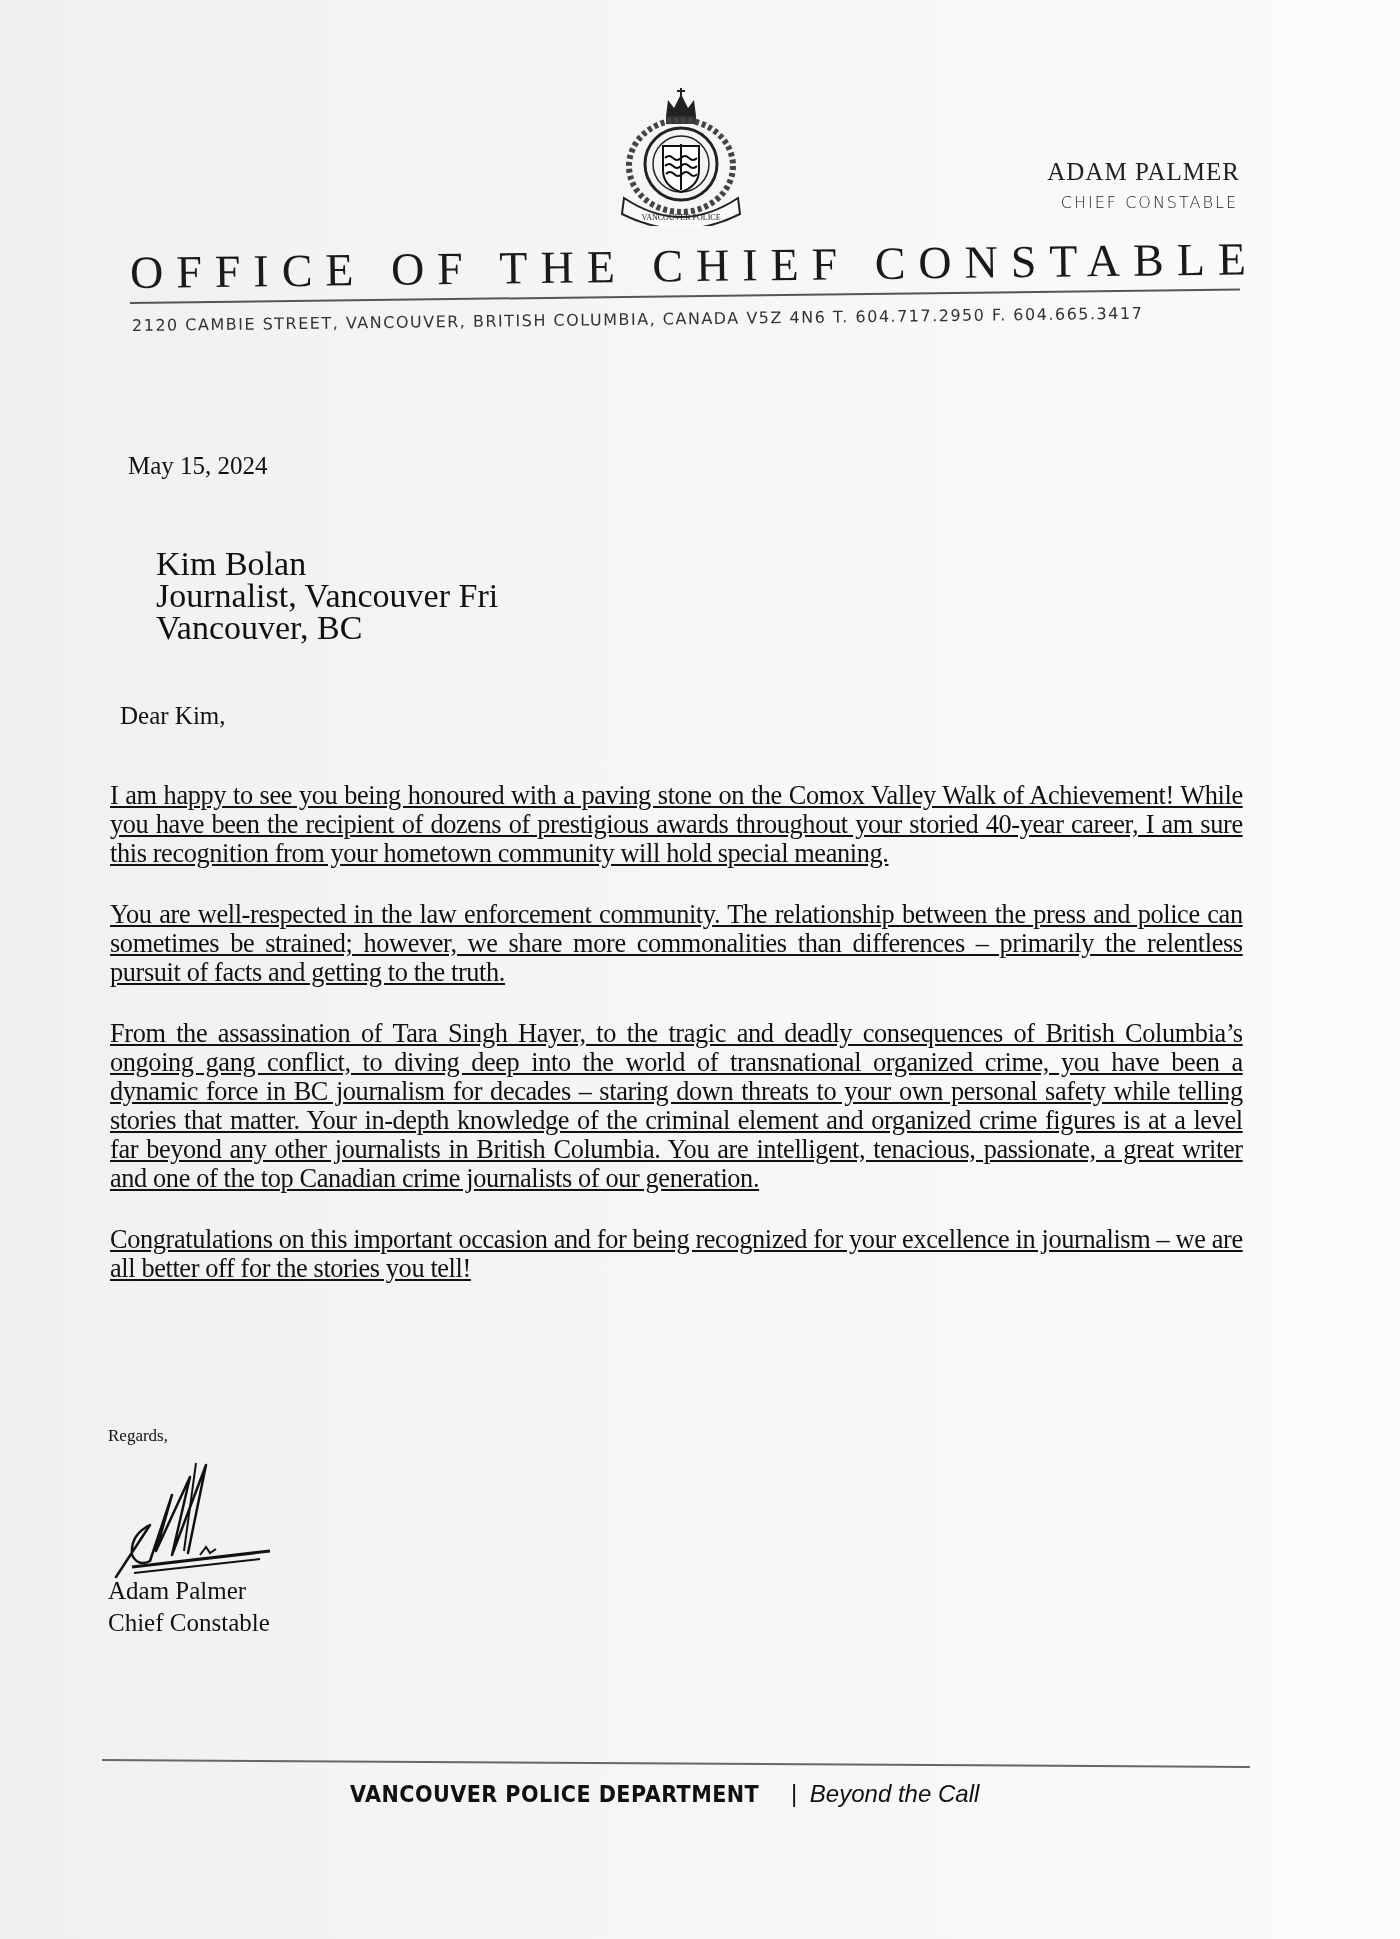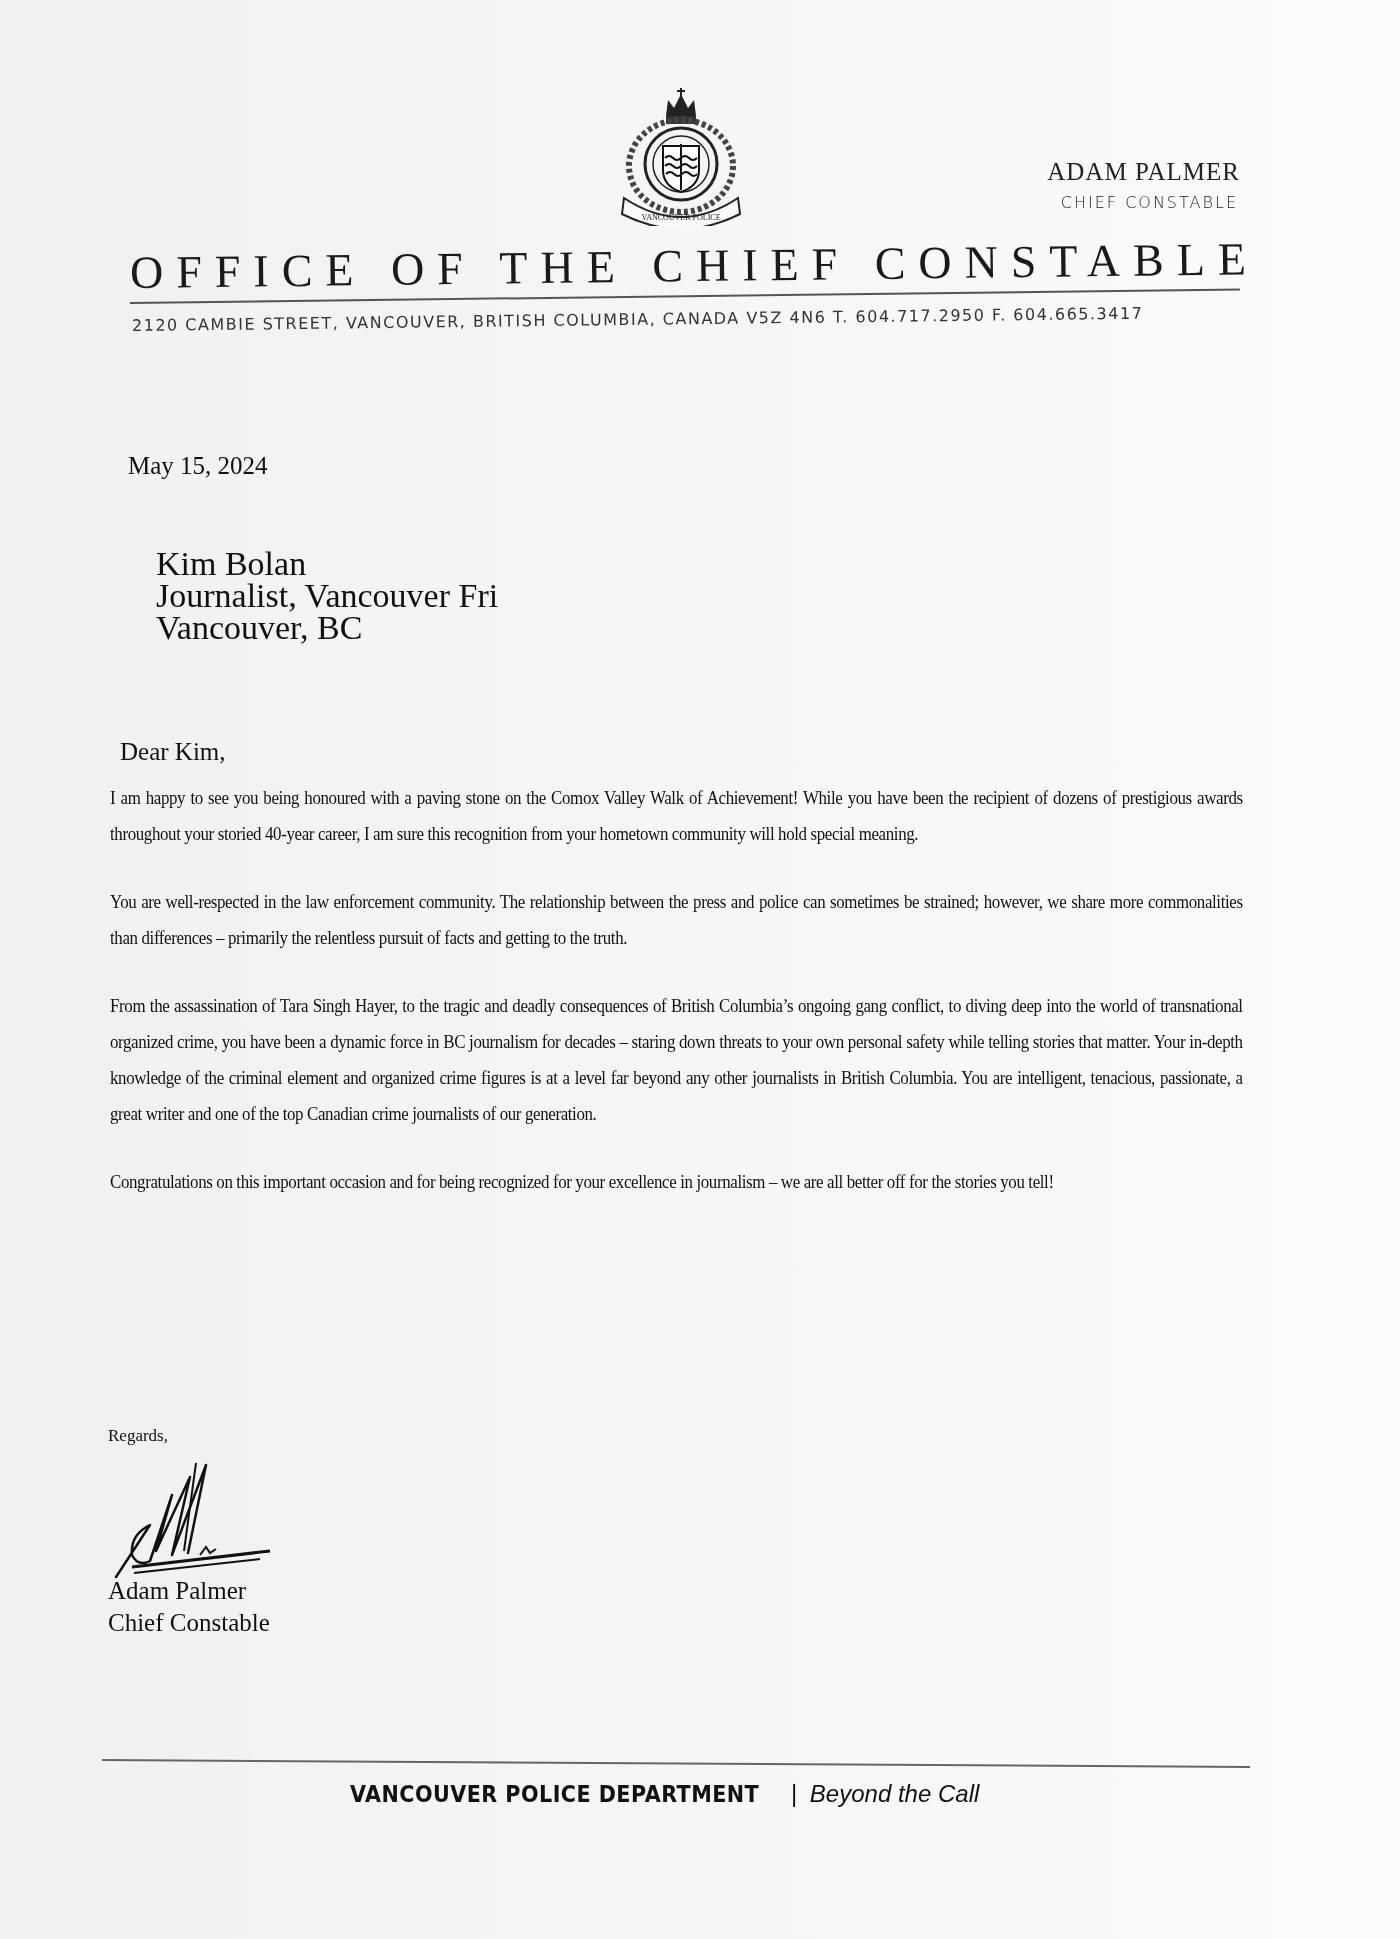--- a/index.html
+++ b/index.html
@@ -11,22 +11,22 @@
   }
   .abs { position: absolute; }
   .crest { left: 616px; top: 86px; width: 130px; height: 140px; text-align: right; }
   .hdr-name { right: 160px; top: 158px; font-size: 25px; letter-spacing: 1px; font-family: "Liberation Serif", serif; color:#222; }
   .hdr-title { right: 162px; top: 193px; font-size: 16px; letter-spacing: 2px; font-family: "DejaVu Sans", sans-serif; color:#222; font-weight: 300; }
   .office { left: 130px; top: 246px; font-size: 46px; letter-spacing: 13px; font-family: "Liberation Serif", serif; color:#1a1a1a; transform: rotate(-0.7deg); transform-origin: left; white-space: nowrap; }
   .rule-top { left: 130px; top: 302px; width: 1110px; height: 2px; background: #555; transform: rotate(-0.7deg); transform-origin: left; }
   .address { left: 132px; top: 316px; font-size: 16px; letter-spacing: 1.5px; font-family: "DejaVu Sans", sans-serif; color:#333; transform: rotate(-0.7deg); transform-origin: left; white-space: nowrap; }
   .date { left: 128px; top: 452px; font-size: 25px; text-align: right; }
   .recipient { left: 124px; top: 548px; font-size: 34px; line-height: 32px; margin-left: 32px; }
-  .salutation { left: 120px; top: 702px; font-size: 25px; margin-top: 36px; }
-  .body { left: 110px; top: 780px; width: 1130px; font-size: 18px; line-height: 36px; font-family: "Liberation Serif", serif; }
+  .salutation { left: 120px; top: 702px; font-size: 25px; }
+  .body { left: 110px; top: 780px; width: 1130px; font-size: 28px; line-height: 29px; font-family: "Liberation Serif", serif; text-decoration: underline; }
   .body p { margin: 0 0 32px 0; text-align: justify; letter-spacing: -0.4px; transform: scaleX(0.94); transform-origin: left; width: 1205px; }
   .closing { left: 108px; top: 1426px; font-size: 17px; font-family: "Liberation Serif", serif; }
   .sig { left: 110px; top: 1455px; width: 170px; height: 125px; }
   .signer { left: 108px; top: 1575px; font-size: 25px; line-height: 32px; }
   .rule-bottom { left: 102px; top: 1759px; width: 1148px; height: 2px; background: #666; transform: rotate(0.35deg); transform-origin: left; }
   .footer { left: 350px; top: 1780px; font-size: 23px; white-space: nowrap; }
   .footer .org { font-family: "DejaVu Sans", sans-serif; font-weight: bold; letter-spacing: 0.5px; transform: scaleX(0.9); display:inline-block; transform-origin:left; }
   .footer .sep { font-family: "DejaVu Sans", sans-serif; margin: 0 6px 0 -20px; }
   .footer .tag { font-family: Liberation Sans, sans-serif; font-style: italic; font-size: 24px; }
 </style>

